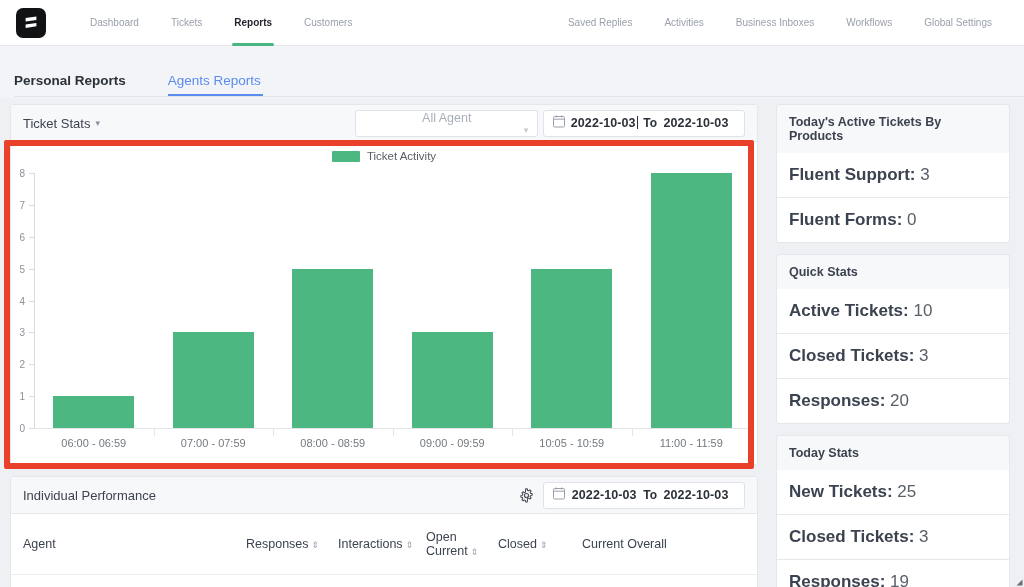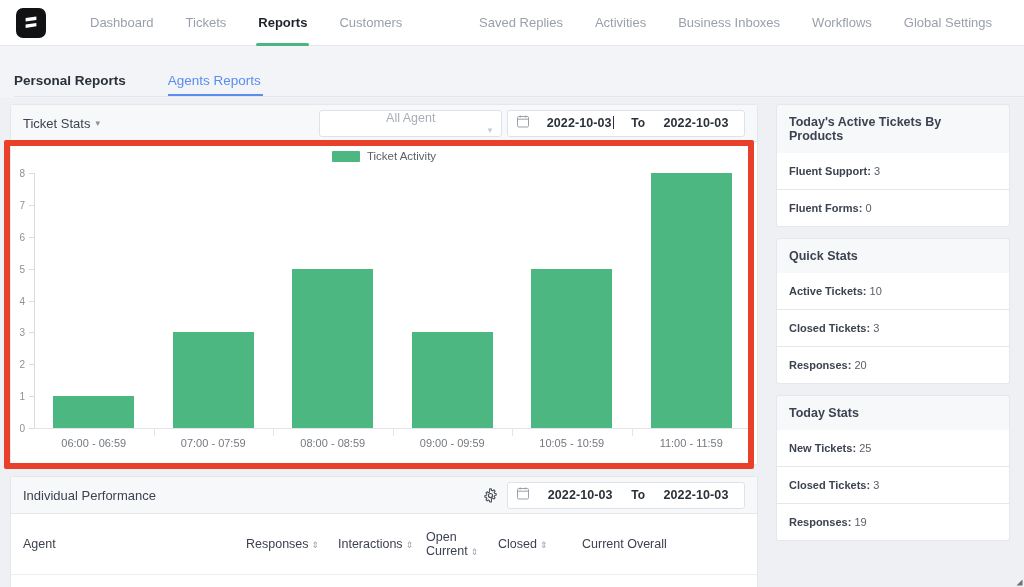--- a/index.html
+++ b/index.html
@@ -30,21 +30,21 @@
   }
   .logo svg { display:block; }
 
   .nav-left { display: flex; align-items: center; margin-left: 28px; height: 46px; }
   .nav-right { display: flex; align-items: center; margin-left: auto; margin-right: 16px; height: 46px; }
 
   .nav-item {
     position: relative;
     height: 46px; line-height: 46px;
     padding: 0 16px;
-    font-size: 13px;
+    font-size: 10px;
     color: #9aa0ab;
     white-space: nowrap;
     cursor: pointer;
     text-align: center;
   }
   .nav-item.active { color: #1f2329; font-weight: bold; }
   .nav-item.active::after {
     content: ""; position: absolute;
     left: 14px; right: 14px; bottom: 0; height: 3px;
     background: #4ab581; border-radius: 2px;
@@ -117,21 +117,21 @@
     cursor: pointer;
     flex-direction: column;
   }
   .select-box .chev { margin-left: auto; font-size: 9px; color: #c3c8d1; }
 
   .date-range {
     height: 27px; margin-left: 5px;
     border: 1px solid #dfe3e9; border-radius: 3px;
     background: #fff;
     display: flex; align-items: center;
-    padding: 0 9px; gap: 12px;
+    padding: 0 9px; gap: 0;
     font-size: 12.5px; color: #2b3139;
     cursor: text;
   }
   .date-range .dr-val { font-weight: bold; letter-spacing: .1px; }
   .date-range .dr-to { font-weight: bold; font-size: 12px; color: #2b3139; }
   .cal-icon { flex: none; }
   .caret-bar {
     display: inline-block; width: 1px; height: 13px;
     background: #2b3139; vertical-align: -2px; margin-left: 1px;
   }
@@ -215,21 +215,21 @@
     border-bottom: none;
     border-radius: 3px 3px 0 0;
     padding: 10px 12px;
     font-size: 12.5px; color: #3c4350; font-weight: bold;
   }
   .panel-row {
     background: #fff;
     border: 1px solid #e4e7ec;
     border-top: none;
     padding: 12px;
-    font-size: 11px; color: #4a5059;
+    font-size: 17px; color: #4a5059;
   }
   .panel-row:last-child { border-radius: 0 0 3px 3px; }
   .panel-row b { color: #3c4350; font-weight: bold; }
   .panel-row .pv { color: #5a6068; }
 
   .resize-grip {
     position: absolute; right: 1px; bottom: 1px;
     width: 10px; height: 10px;
   }
 </style>

